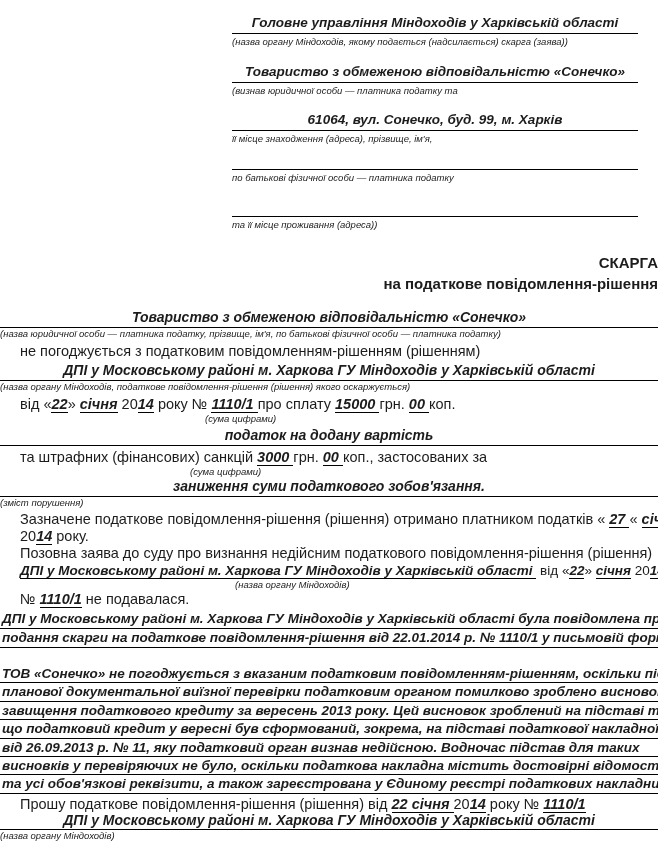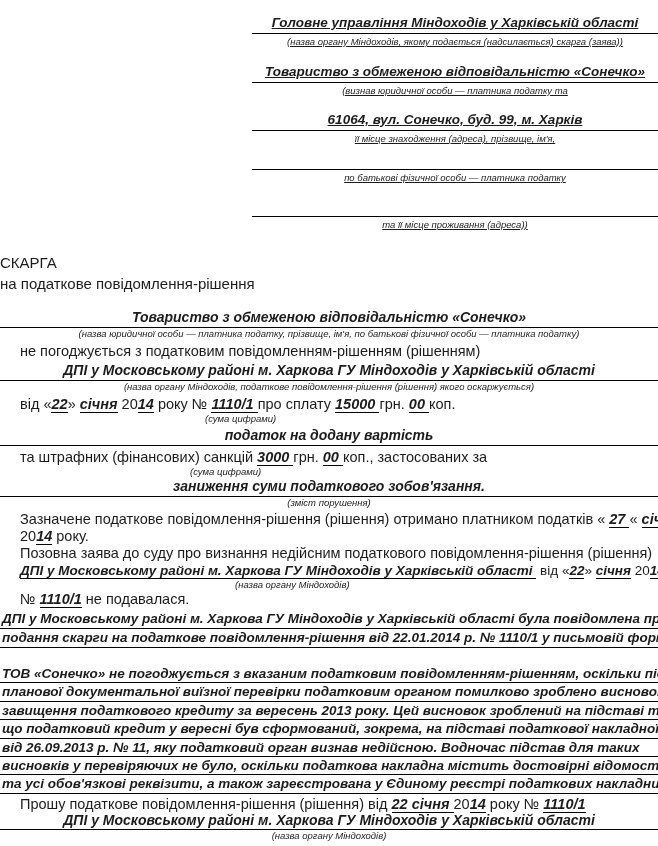--- a/index.html
+++ b/index.html
@@ -1,40 +1,40 @@
 <!DOCTYPE html>
 <html><head>
 <meta charset="utf-8">
 <style>
   html,body{margin:0;padding:0;background:#fff;}
   .page{
     position:relative;width:658px;height:846px;background:#ffffff;
     color:#1c1c1c;font-family:"Liberation Sans",sans-serif;overflow:hidden;
   }
   
-  .hdr{position:absolute;left:252px;top:6px;width:406px;text-align:center;text-decoration:underline;}
+  .hdr{position:absolute;left:232px;top:6px;width:406px;}
   .hf-val{
     display:flex;align-items:flex-end;justify-content:center;
     font-weight:bold;font-style:italic;font-size:13.5px;line-height:15px;
     border-bottom:1.4px solid #000;padding-bottom:3px;
   }
   .hf-cap{font-style:italic;font-size:9.5px;line-height:12px;padding-top:2px;height:14px;}
   .hf:nth-child(1) .hf-val{height:24px;}
   .hf:nth-child(2) .hf-val{height:29px;}
   .hf:nth-child(3) .hf-val{height:28px;}
   .hf:nth-child(4) .hf-val{height:19px;}
   .hf:nth-child(5) .hf-val{height:27px;}
   
   .main{position:absolute;left:0;top:0;width:658px;}
-  .title{ text-align:left;font-weight:normal;font-size:15px;line-height:17px;}
+  .title{ text-align:right;font-weight:bold;font-size:15px;line-height:17px;}
   .cfield-val{
     text-align:center;font-weight:bold;font-style:italic;font-size:14px;
     line-height:17px;border-bottom:1.3px solid #000;padding-bottom:1px;white-space:nowrap;
   }
-  .cfield-cap{text-align:center;font-style:italic;font-size:9.5px;line-height:12px;}
+  .cfield-cap{font-style:italic;font-size:9.5px;line-height:12px;}
   .ln{font-size:14.5px;line-height:17px;padding-left:20px;white-space:pre;}
   .fill{font-weight:bold;font-style:italic;border-bottom:1.2px solid #000;}
   .cap-inline{font-style:italic;font-size:9.5px;line-height:11px;}
   .ruled{
     font-weight:bold;font-style:italic;font-size:13.5px;line-height:18px;
     border-bottom:1px solid #000;white-space:nowrap;padding:0 0 0 2px;
   }
   .ruled-wide .ruled{line-height:17.4px;}
 </style>
 </head>

